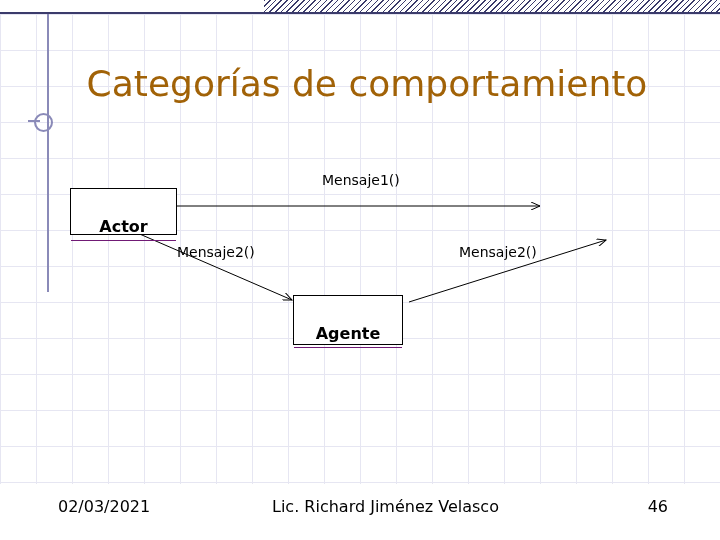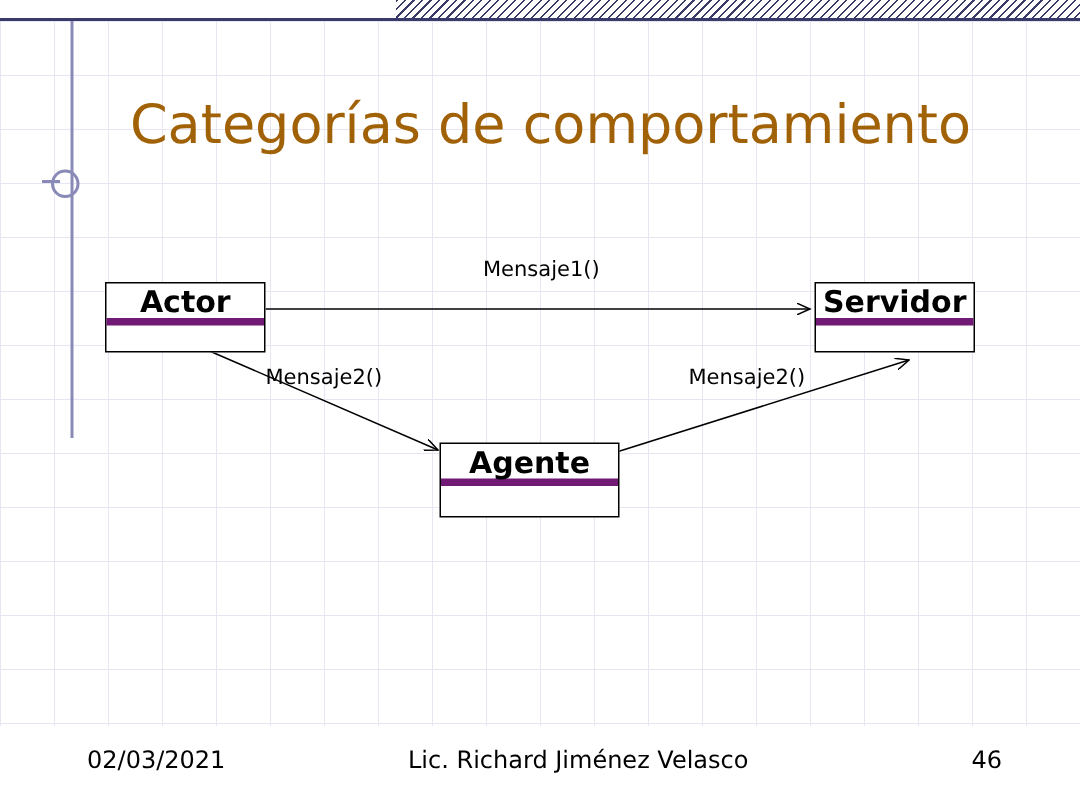--- a/index.html
+++ b/index.html
@@ -106,29 +106,30 @@
     pointer-events: none;
   }
   .node {
     position: absolute;
     border: 1px solid #000000;
     background: #ffffff;
     box-sizing: border-box;
   }
   .node .hdr {
     height: 28px;
-    border-bottom: 5px solid #701a75;
+    border-bottom: 1px solid #701a75;
     display: flex;
     align-items: center;
     justify-content: center;
-    font-size: 20px;
+    font-size: 16px;
     font-weight: bold;
     color: #000000;
     font-family: "DejaVu Sans", sans-serif;
     box-sizing: border-box;
+    margin-top: 24px;
   }
   .edge-label {
     position: absolute;
     font-size: 14px;
     font-weight: normal;
     color: #000000;
     font-family: "DejaVu Sans", sans-serif;
     white-space: nowrap;
   }
   
@@ -168,25 +169,22 @@
 
     <line x1="135" y1="232" x2="292" y2="300" stroke="#000000" stroke-width="1" marker-end="url(#arrowhead)"></line>
 
     <line x1="409" y1="302" x2="606" y2="240" stroke="#000000" stroke-width="1" marker-end="url(#arrowhead)"></line>
   </svg>
 
   <div class="node" style="left:70px; top:188px; width:107px; height:47px;">
     <div class="hdr">Actor</div>
   </div>
 
-  <div class="node" style="left:543px; top:188px; width:107px; height:47px;">
-    <div class="hdr">Servidor</div>
-  </div>
 
-  <div class="node" style="left:293px; top:295px; width:120px; height:50px;">
+  <div class="node" style="left:293px; top:295px; width:110px; height:50px;">
     <div class="hdr">Agente</div>
   </div>
 
   <div class="edge-label" style="left:322px; top:172px;">Mensaje1()</div>
   <div class="edge-label" style="left:177px; top:244px;">Mensaje2()</div>
   <div class="edge-label" style="left:459px; top:244px;">Mensaje2()</div>
 
   <div class="footer-date">02/03/2021</div>
   <div class="footer-center">Lic. Richard Jiménez Velasco</div>
   <div class="footer-page">46</div>

